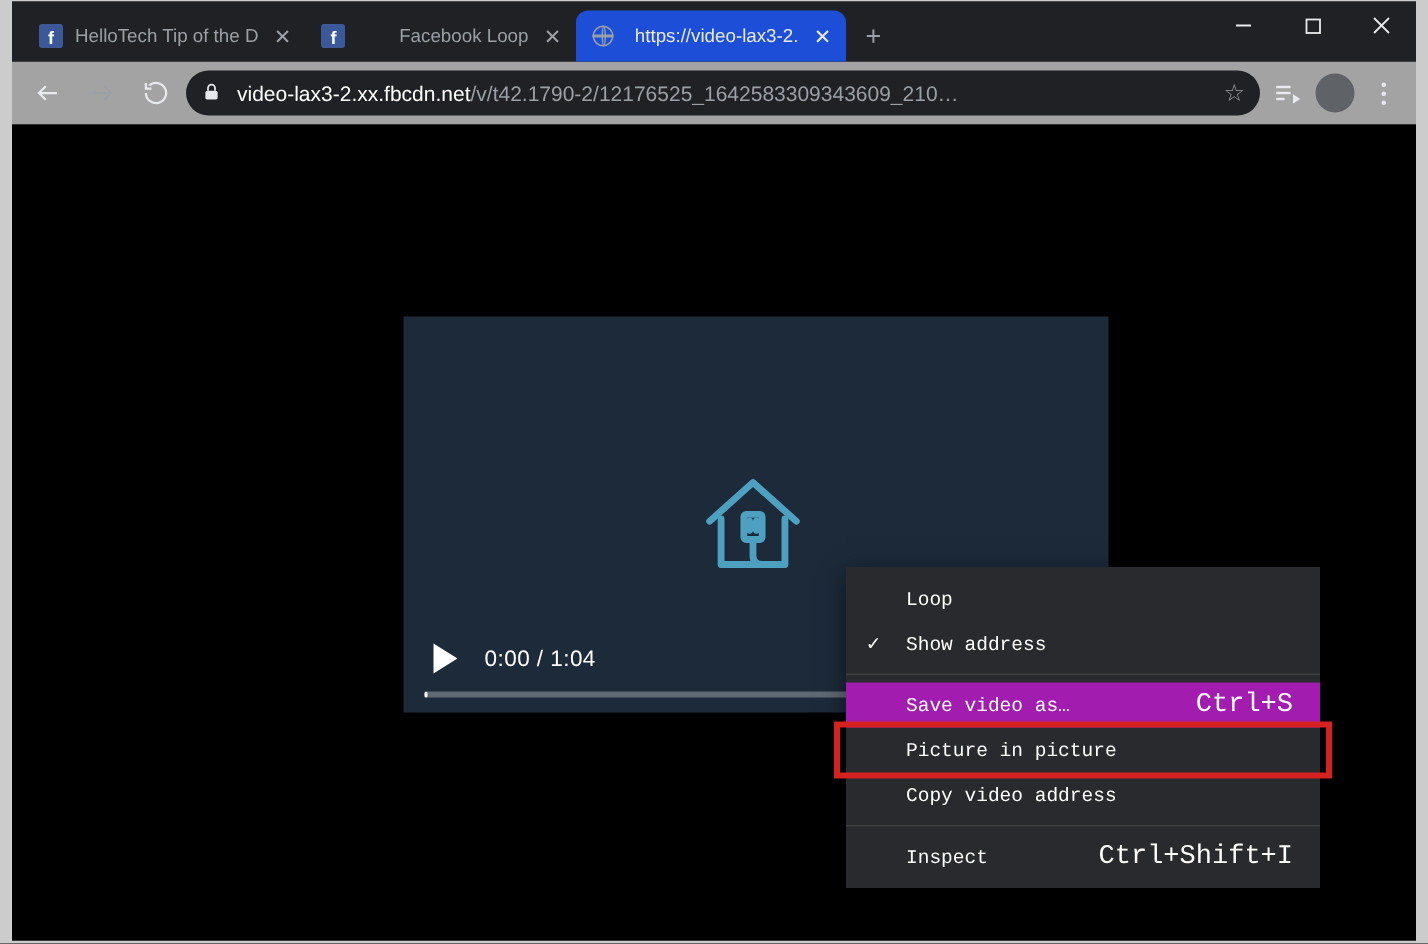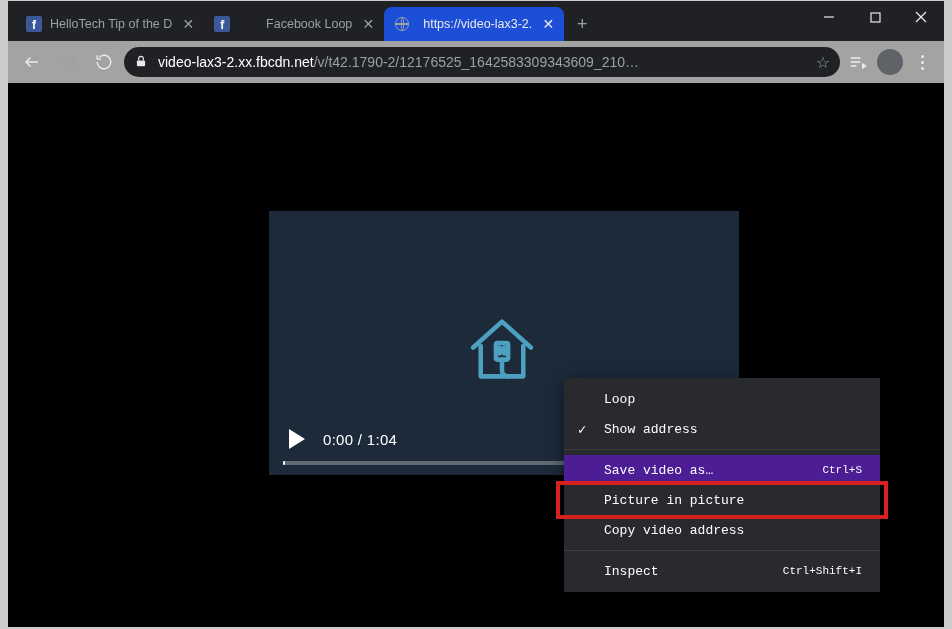--- a/index.html
+++ b/index.html
@@ -116,23 +116,23 @@
     color:#ffffff;
   }
   .menu-item {
     height: 30px;
     display:flex; align-items:center;
     padding: 0 18px 0 40px;
     position:relative;
     font-family:Liberation Mono, monospace;
   }
   .menu-item .check { position:absolute; left:14px; font-size:14px; color:#ffffff; }
-  .menu-item .shortcut { margin-left:auto; color:#ffffff; font-size:11px; }
+  .menu-item .shortcut { margin-left:auto; color:#ffffff; font-size:18px; }
   .menu-sep { height:1px; background:#3f4042; margin: 5px 0; }
-  .menu-item.highlight { background:#4c1d95; }
+  .menu-item.highlight { background:#a21caf; }
   .red-box {
     position:absolute;
     left:548px; top:398px;
     width:332px; height:38px;
     border:4px solid #d62121;
     pointer-events:none;
   }
 </style>
 </head>
 <body>

